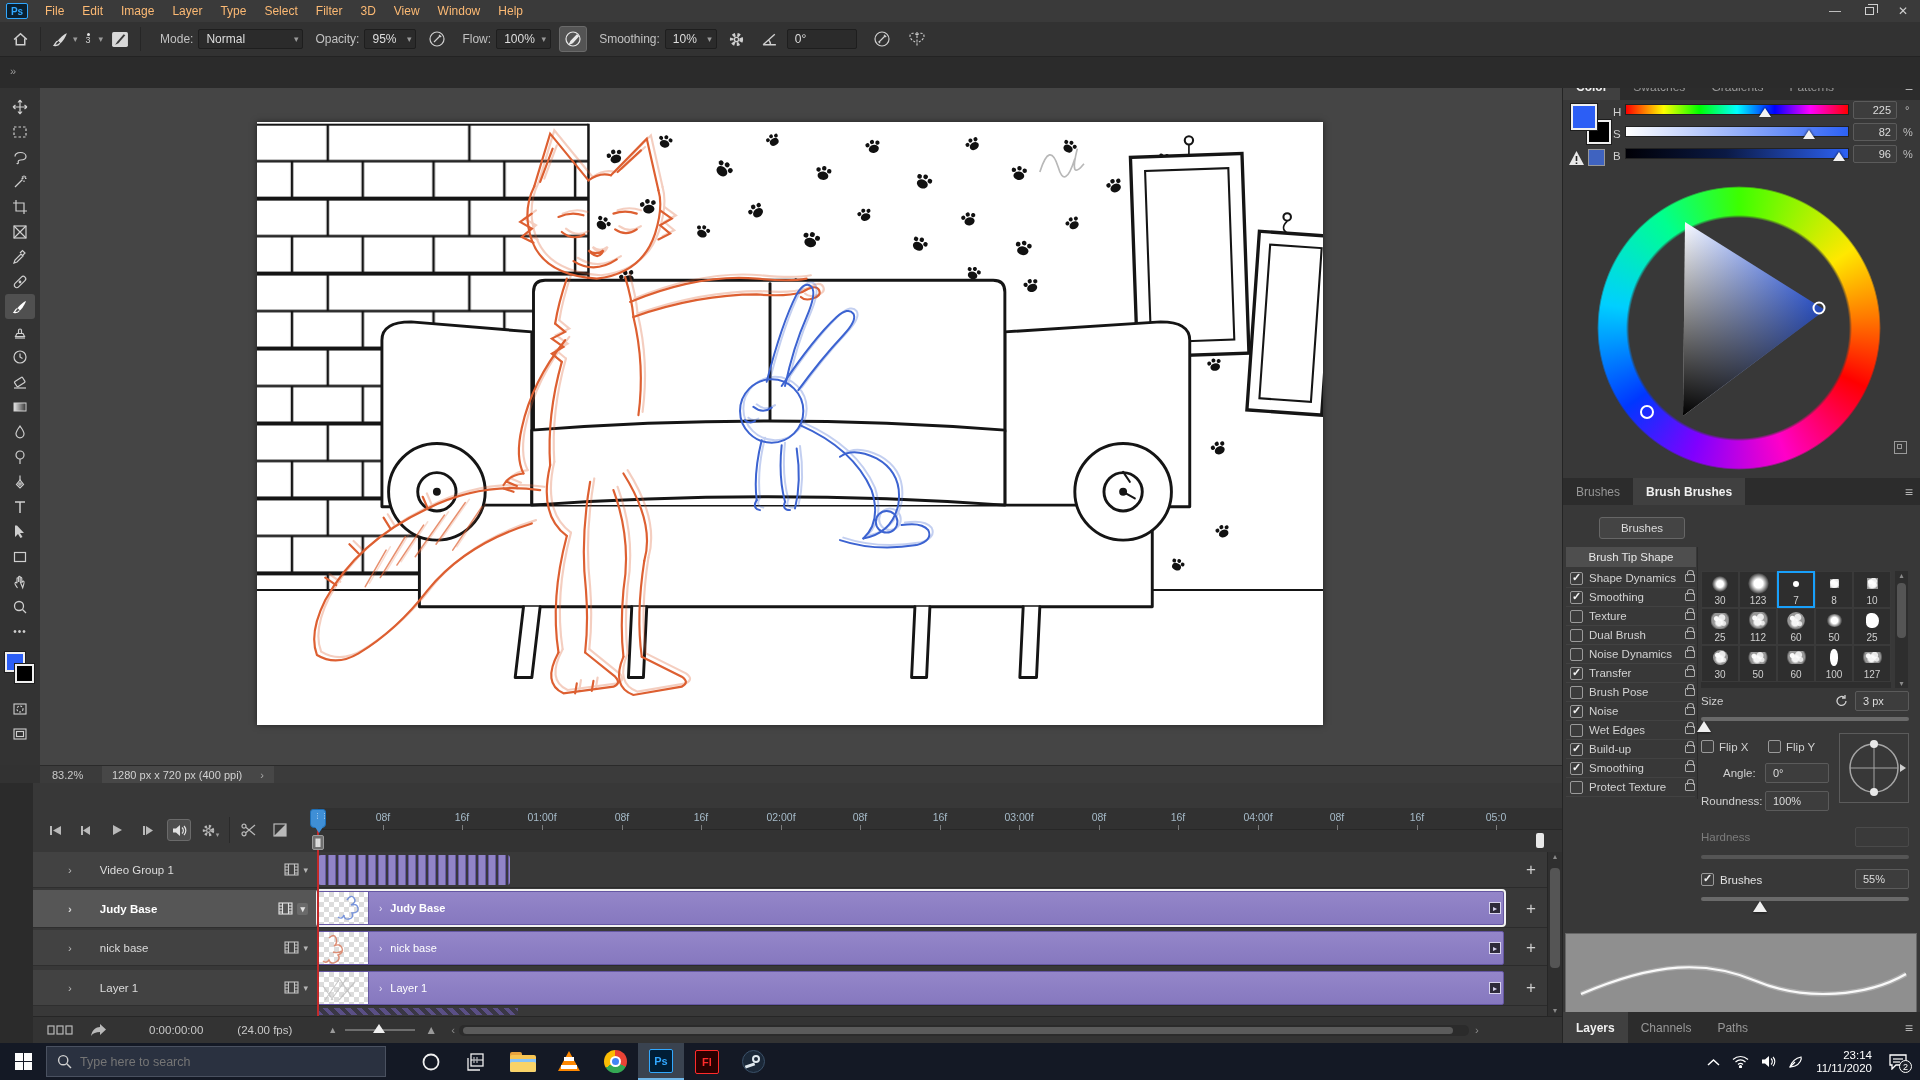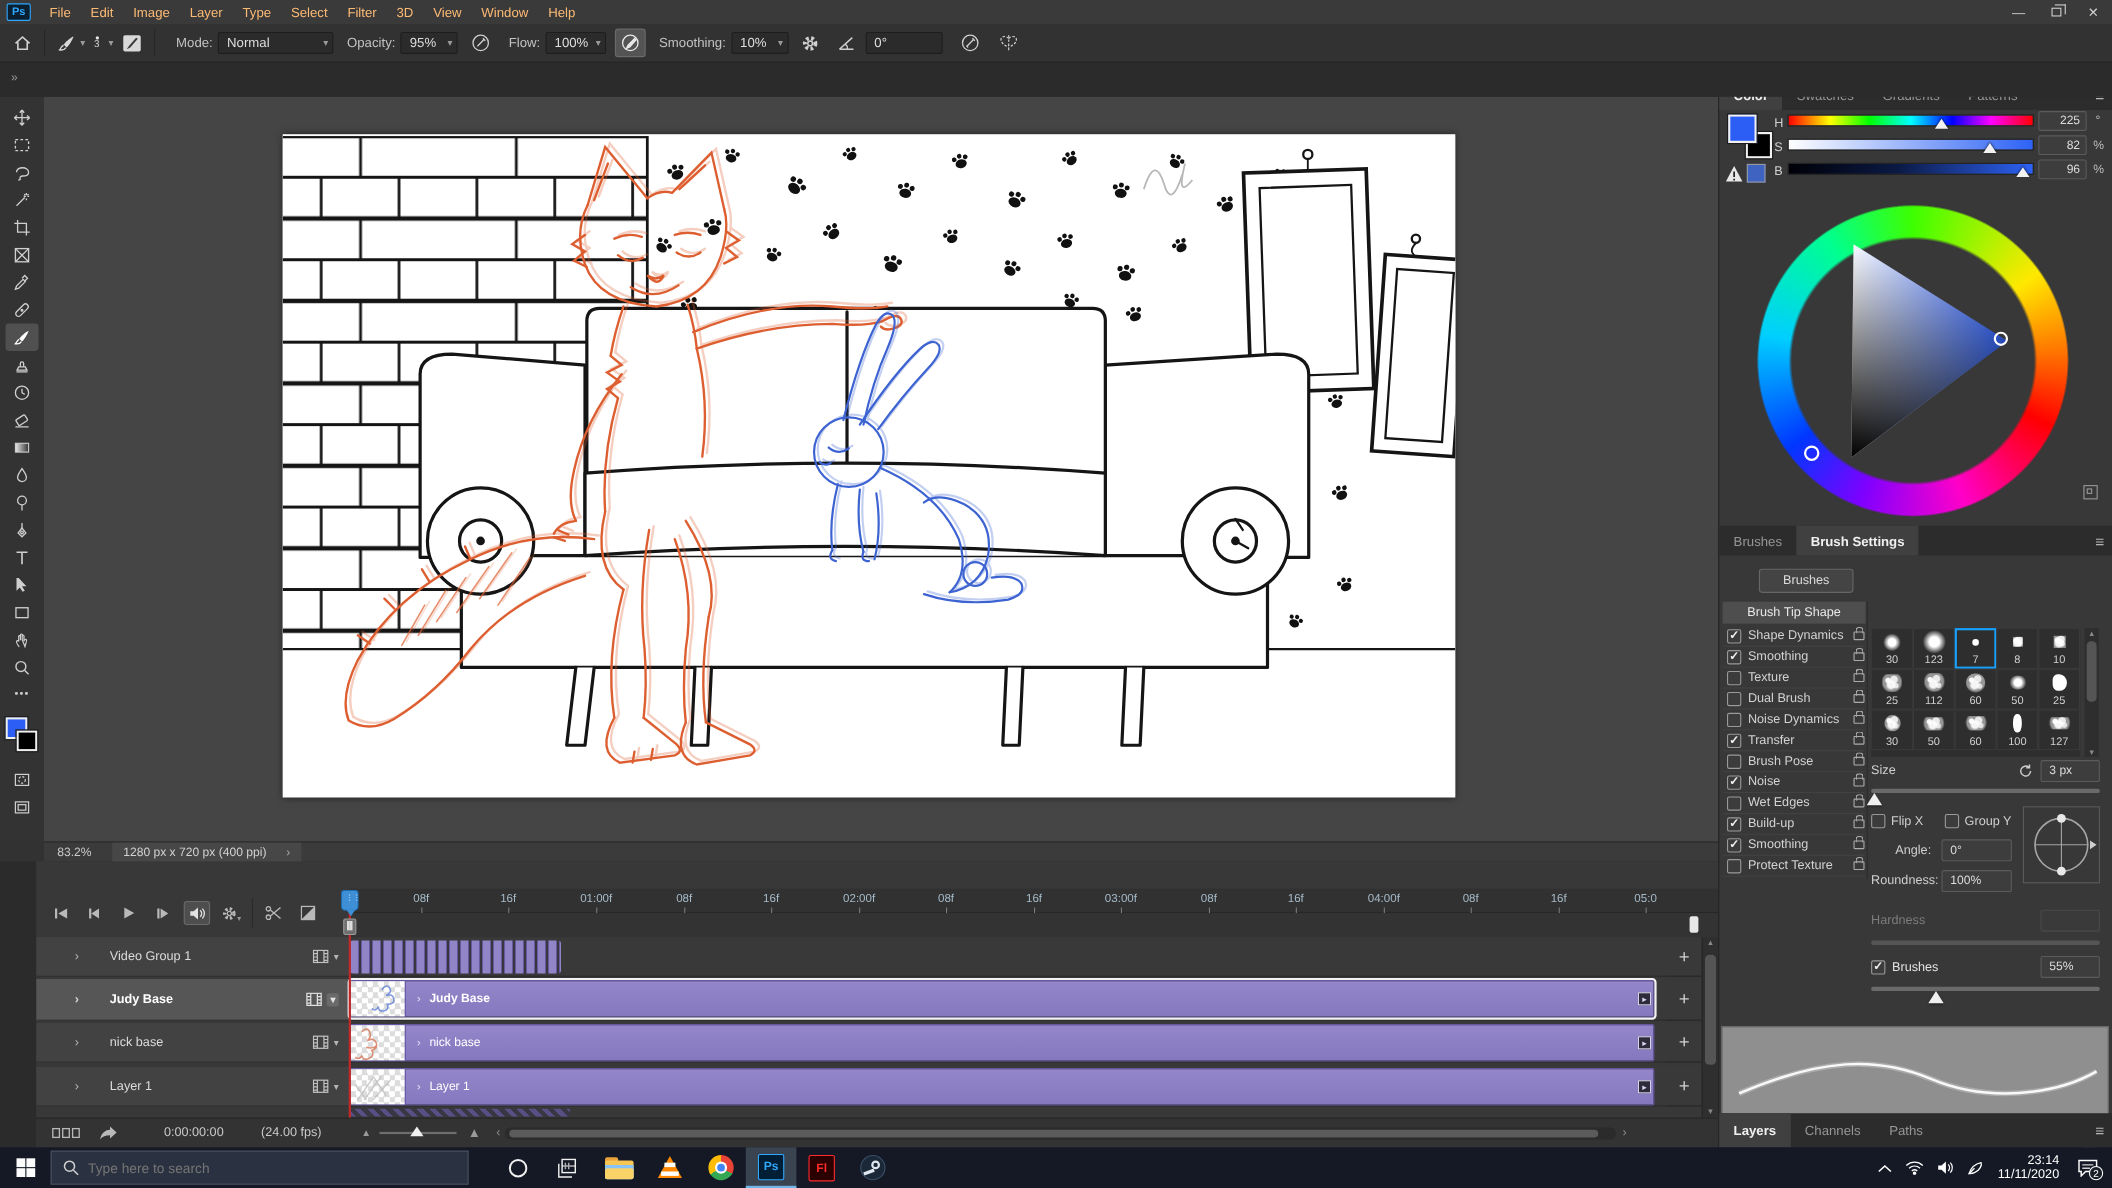--- a/index.html
+++ b/index.html
@@ -102,21 +102,21 @@
   .playhead::before{content:"⋮⋮";color:#dceaf8;font-size:7px;letter-spacing:0;position:absolute;left:3px;top:2px}
   .playhead::after{content:'';position:absolute;left:4px;bottom:-6px;border-left:4px solid transparent;border-right:4px solid transparent;border-top:6px solid #3f8fd6}
   .ph-line{position:absolute;left:284px;top:47px;width:2px;height:186px;background:#c22a2a;z-index:4}
   .ph-handle{position:absolute;left:279px;top:52px;width:12px;height:15px;background:#6f6f6f;border:1px solid #9a9a9a;border-radius:2px;color:#ddd;font-size:7px;display:flex;align-items:center;justify-content:center;z-index:6}
   .vg-frames{position:absolute;left:0;top:3px;height:30px;width:192px;border-radius:3px;
     background:repeating-linear-gradient(90deg,#655a9e 0 1px,#9184c7 1px 7px,#655a9e 7px 8px,#39363f 8px 10px)}
   
   #taskbar{position:absolute;left:0;top:1043px;width:1920px;height:37px;background:#141925;display:flex;align-items:center;z-index:40}
   .tb-slot{width:46px;height:37px;display:flex;align-items:center;justify-content:center}
   .tb-slot.activeapp{background:#3a4350;border-bottom:2px solid #6fb6e8}
-  .searchbox{width:380px;height:31px;background:#2a3140;border:1px solid #4a5160;display:flex;align-items:center;gap:8px;padding:0 10px}
+  .searchbox{width:340px;height:31px;background:#2a3140;border:1px solid #4a5160;display:flex;align-items:center;gap:8px;padding:0 10px}
   .searchbox input{background:transparent;border:none;outline:none;color:#c9c9c9;font-size:12.5px;width:280px}
   .winlogo{display:grid;grid-template-columns:8px 8px;grid-template-rows:8px 8px;gap:1px}
   .winlogo div{background:#fdfdfd}
   .appsq{width:24px;height:24px;border-radius:2px;display:flex;align-items:center;justify-content:center;font-size:11px;font-weight:bold}
   .tray{margin-left:auto;display:flex;align-items:center;gap:12px;padding-right:12px;color:#fff}
   .clock{text-align:right;font-size:11.5px;line-height:13px;color:#fff}
   .badge{position:absolute;right:-4px;bottom:-3px;width:13px;height:13px;border-radius:50%;background:#1b1f28;border:1px solid #fff;color:#fff;font-size:9px;display:flex;align-items:center;justify-content:center}
 </style>
 </head>
 <body>
@@ -619,21 +619,21 @@
       <circle cx="256" cy="136" r="5.5" fill="none" stroke="#fff" stroke-width="2"></circle>
       <circle cx="84" cy="240" r="6" fill="none" stroke="#fff" stroke-width="2"></circle>
     </svg>
     <div style="position:absolute;right:14px;bottom:24px;width:13px;height:13px;border:1px solid #9a9a9a;position:absolute">
         <div style="width:5px;height:5px;border:1px solid #9a9a9a;margin:2px"></div>
       </div>
   </div>
 
   <div class="ptabs" style="position:absolute;left:0;top:421px;width:358px">
     <div class="ptab">Brushes</div>
-    <div class="ptab on">Brush Settings</div>
+    <div class="ptab on">Brush Brushes</div>
     <span class="hamb">≡</span>
   </div>
   <div style="position:absolute;left:0;top:448px;width:358px;height:530px">
     <div style="position:absolute;left:36px;top:12px;width:86px;height:22px;background:#444;border:1px solid #666;border-radius:3px;color:#dcdcdc;font-size:11.5px;display:flex;align-items:center;justify-content:center">Brushes</div>
     <div style="position:absolute;left:3px;top:42px;width:130px;height:20px;background:#4e4e4e;color:#e8e8e8;font-size:11.5px;display:flex;align-items:center;justify-content:center">Brush Tip Shape</div>
 
     <div class="bo-row" style="top:64px">
         <span class="cb on"></span>
         <span style="flex:1">Shape Dynamics</span>
         <span class="lockw"></span>
@@ -804,21 +804,21 @@
       </div>
     <div class="hslider" style="left:138px;top:212px;width:208px"></div>
     <div class="tri-thumb" style="left:134px;top:216px"></div>
 
     <div style="position:absolute;left:138px;top:235px;display:flex;align-items:center;gap:5px;color:#cfcfcf;font-size:11.5px">
         <span class="cb"></span>
         <span>Flip X</span>
       </div>
     <div style="position:absolute;left:205px;top:235px;display:flex;align-items:center;gap:5px;color:#cfcfcf;font-size:11.5px">
         <span class="cb"></span>
-        <span>Group Y</span>
+        <span>Flip Y</span>
       </div>
 
     <span class="fieldlab" style="left:160px;top:262px">Angle:</span>
     <div class="inbox" style="left:202px;top:258px;width:64px">
         <span>0°</span>
       </div>
     <span class="fieldlab" style="left:138px;top:290px">Roundness:</span>
     <div class="inbox" style="left:202px;top:286px;width:64px">
         <span>100%</span>
       </div>

